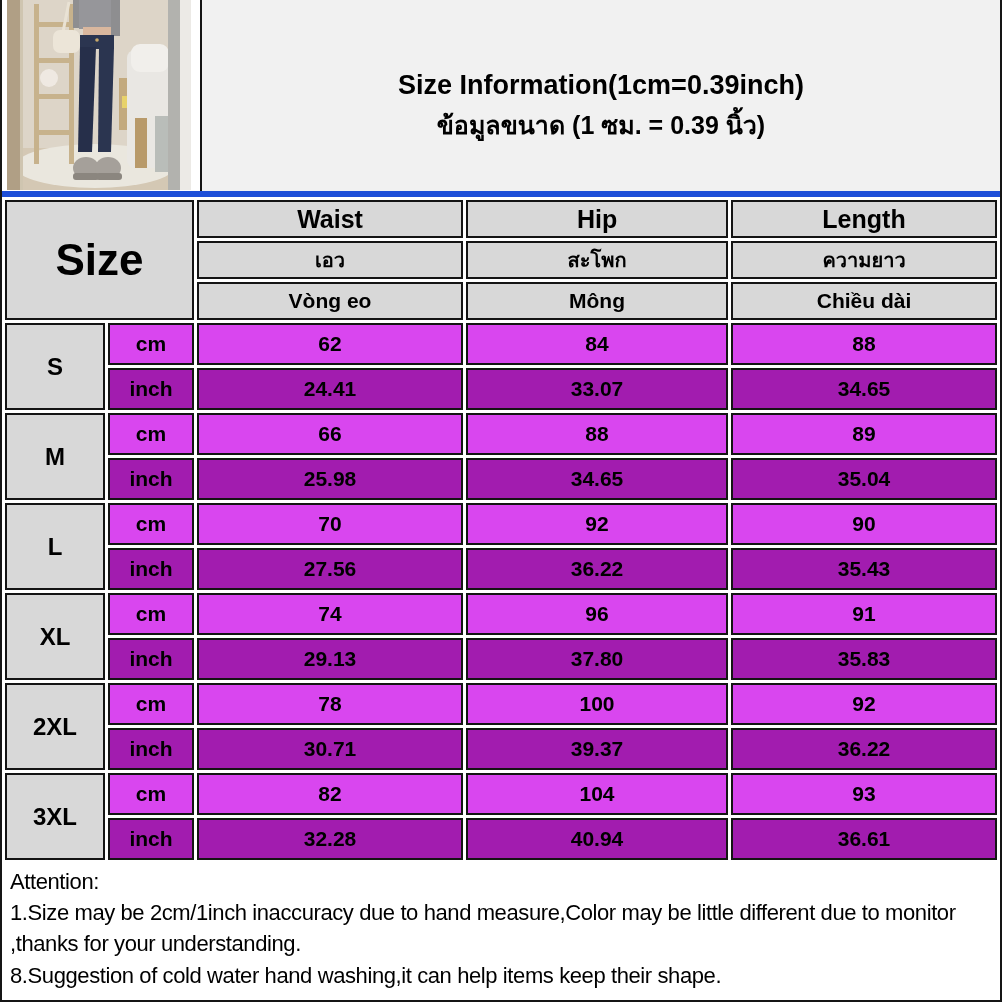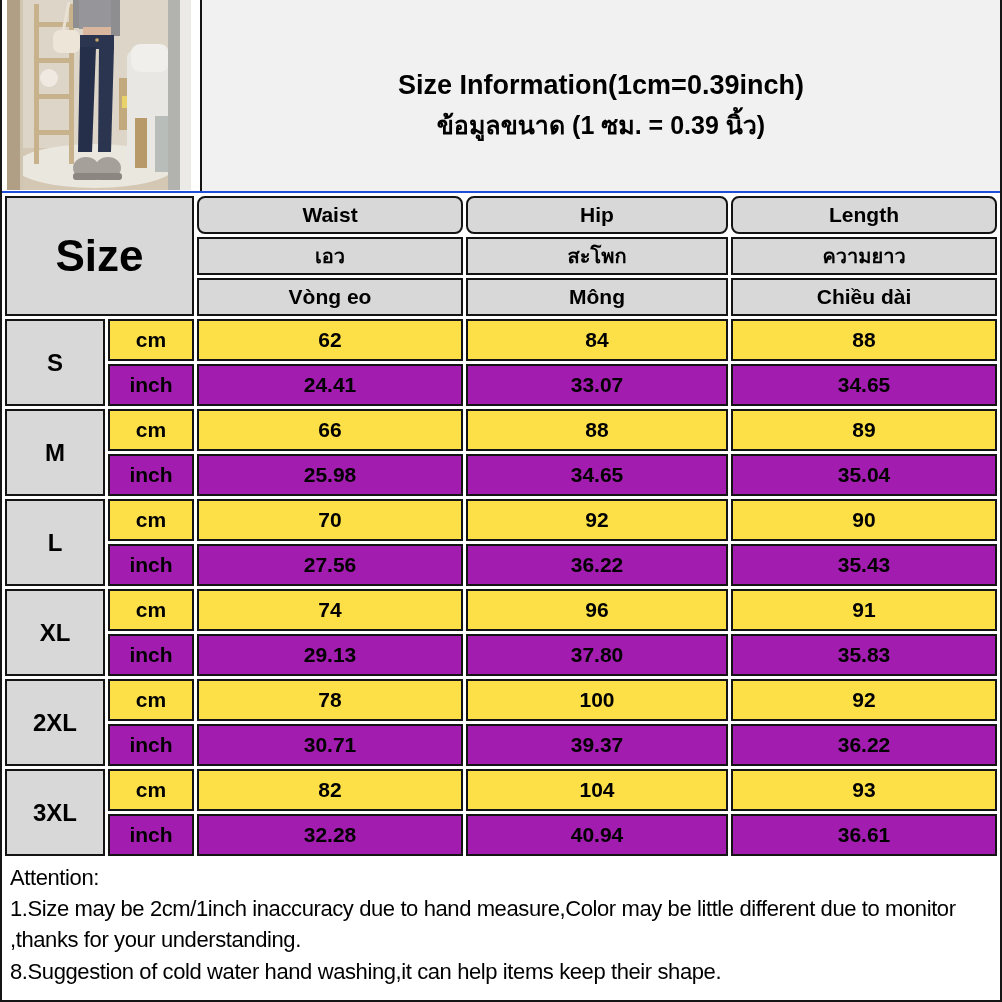--- a/index.html
+++ b/index.html
@@ -2,41 +2,41 @@
 <html><head>
 <meta charset="utf-8">
 <style>
   html,body{margin:0;padding:0;background:#fff;}
   body{width:1002px;height:1002px;font-family:"Liberation Sans",sans-serif;color:#000;}
   .page{position:relative;width:1002px;height:1002px;box-sizing:border-box;
         border-left:2px solid #151515;border-right:2px solid #151515;border-bottom:2px solid #151515;
         display:flex;flex-direction:column;overflow:hidden;background:#fff;}
 
   
-  .top{display:flex;flex:0 0 191px;height:191px;border-bottom:2px solid #1d4ed8;}
+  .top{display:flex;flex:0 0 191px;height:191px;border-bottom:6px solid #1d4ed8;}
   .photo-area{flex:0 0 200px;width:200px;position:relative;background:#fff;border-right:2px solid #151515;box-sizing:border-box;}
   .photo-area svg{position:absolute;left:5px;top:0;}
   .header-area{flex:1;background:#f1f1f1;display:flex;flex-direction:column;align-items:center;justify-content:center;
                padding-top:24px;gap:4px;}
   .title-en{font-size:27px;font-weight:bold;}
   .title-th{font-size:25px;font-weight:bold;}
   .title-vi{font-size:27px;font-weight:bold;}
 
   
   table.size-table{border-collapse:separate;border-spacing:3px;width:998px;table-layout:fixed;flex:0 0 auto;background:#fff;}
   .size-table td,.size-table th{border:2px solid #141414;text-align:center;vertical-align:middle;
         font-weight:bold;padding:0;overflow:hidden;box-sizing:border-box;}
   .hrow td,.hrow th{height:38px;}
   .drow td{height:42px;}
   .gray{background:#d8d8d8;}
-  .tint{background:#fde047;margin-top:20px;}
+  .tint{background:#d946ef;margin-top:20px;}
   .white{background:#a21caf;}
   .size-big{font-size:44px;font-weight:bold;}
   .size-label{font-size:24px;}
-  .col-en{font-size:21px;border-radius:8px;}
+  .col-en{font-size:25px;}
   .col-th{font-size:20px;}
   .col-vi{font-size:21px;}
   .unit{font-size:21px;}
   .val{font-size:21px;}
 
   
   .attention{flex:1;background:#fff;padding:3px 8px 0 8px;font-size:22px;letter-spacing:-0.4px;line-height:1.42;}
   .attention div{white-space:nowrap;}
 </style>
 </head>

